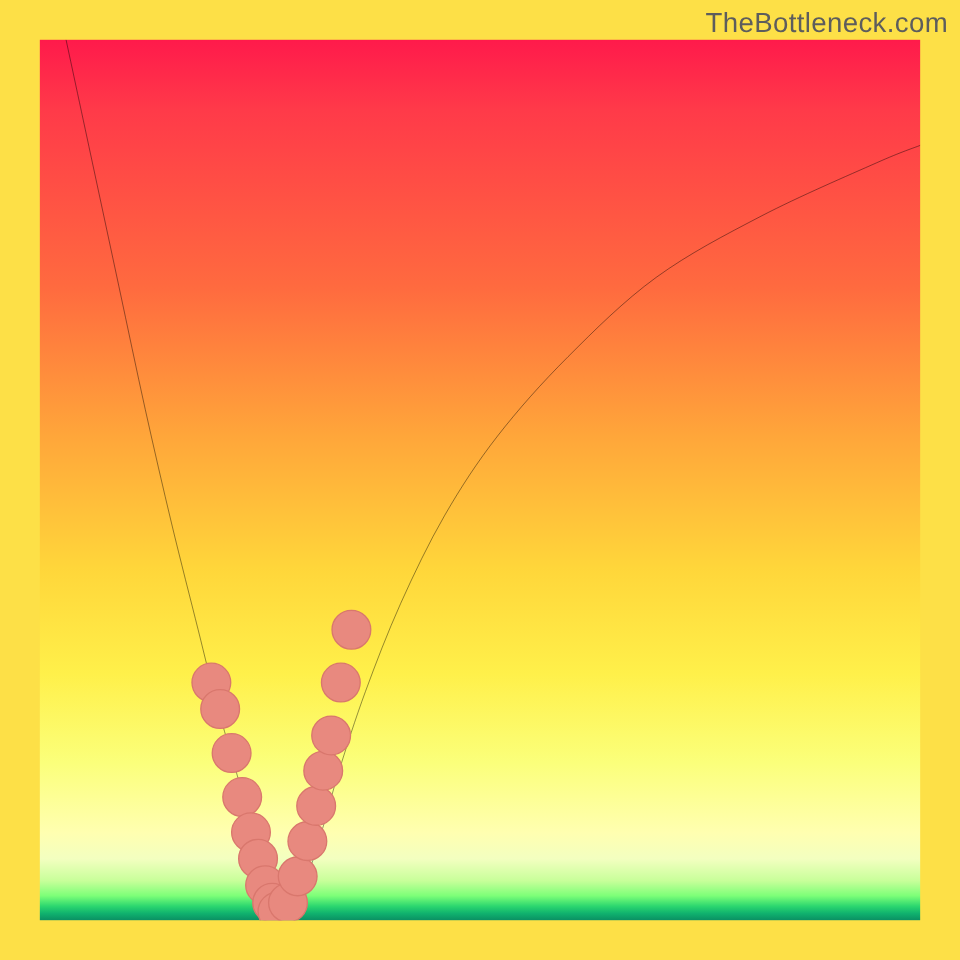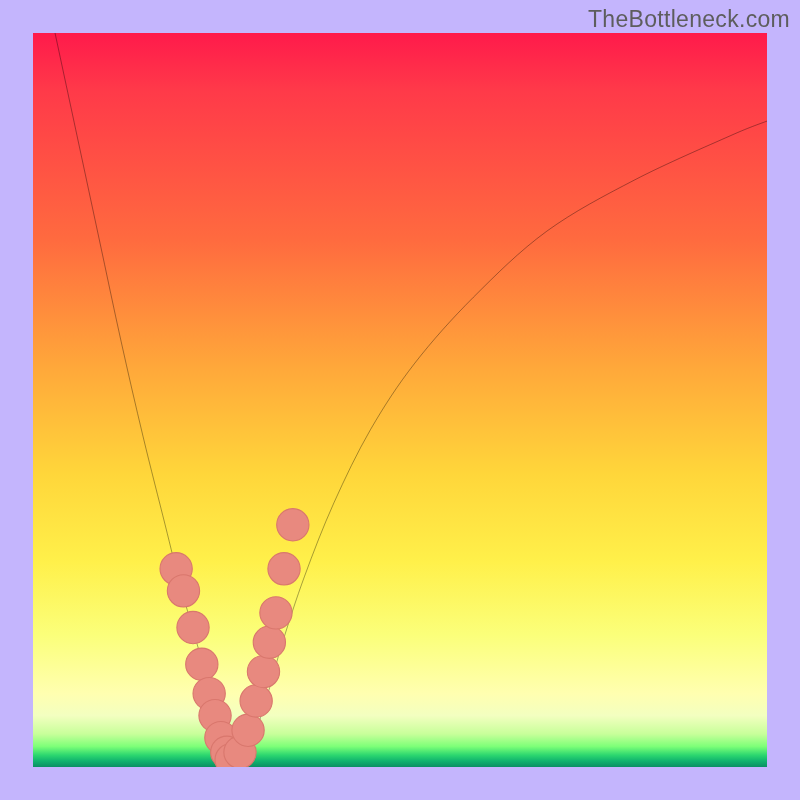--- a/index.html
+++ b/index.html
@@ -7,21 +7,21 @@
     padding: 0;
     width: 800px;
     height: 800px;
     overflow: hidden;
     background: #000;
     font-family: Arial, Helvetica, sans-serif;
   }
   .frame {
     position: absolute;
     inset: 0;
-    background: #c4b5fd;
+    background: #fde047;
   }
   .plot-area {
     position: absolute;
     left: 33px;
     top: 33px;
     width: 734px;
     height: 734px;
     overflow: hidden;
   }
   

